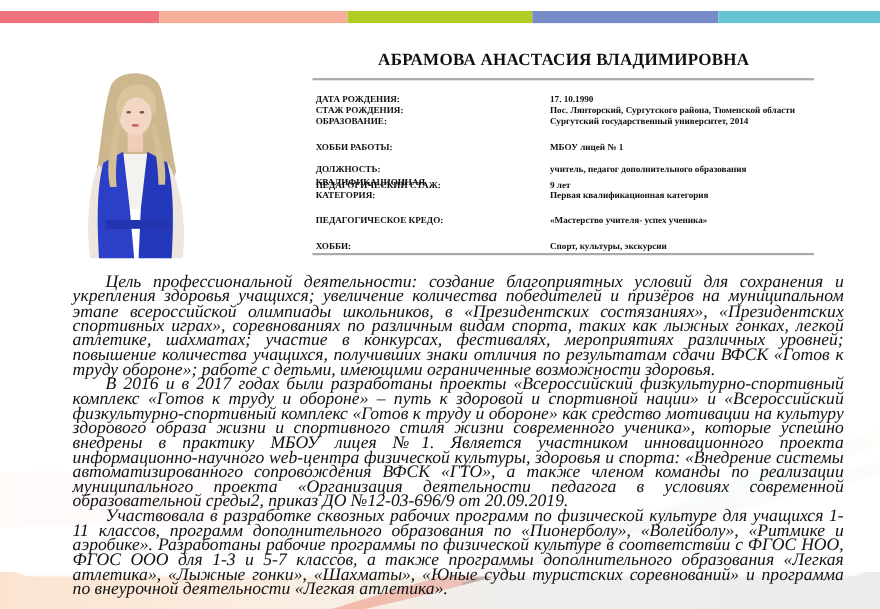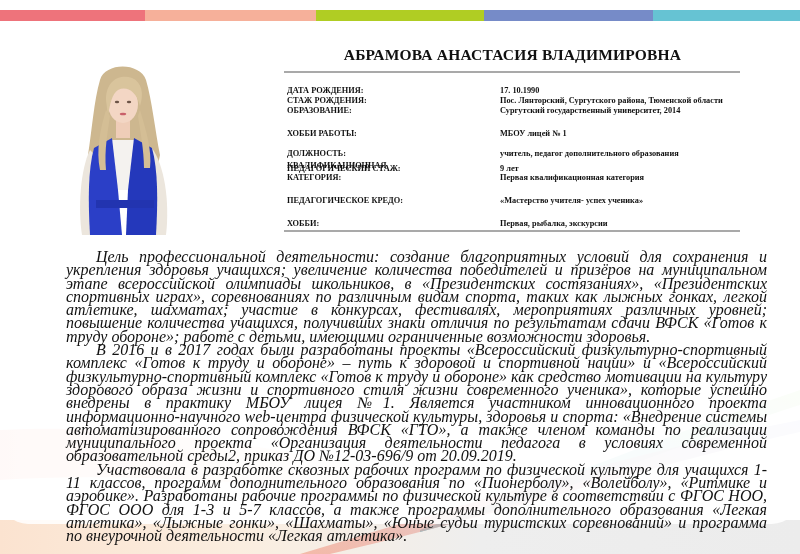--- a/index.html
+++ b/index.html
@@ -139,21 +139,21 @@
   <div class="row" style="top:173px">
     <span class="lbl">КАТЕГОРИЯ:</span>
     <span class="val">Первая квалификационная категория</span>
   </div>
   <div class="row" style="top:196px">
     <span class="lbl">ПЕДАГОГИЧЕСКОЕ КРЕДО:</span>
     <span class="val">«Мастерство учителя- успех ученика»</span>
   </div>
   <div class="row" style="top:219px">
     <span class="lbl">ХОББИ:</span>
-    <span class="val">Первая, рыбалка, экскурсии</span>
+    <span class="val">Спорт, культуры, экскурсии</span>
   </div>
 </div>
 <div class="rule" style="top:230px"></div>
 
 <div class="text" style="top:250px">
   <p>Цель профессиональной деятельности: создание благоприятных условий для сохранения и укрепления здоровья учащихся; увеличение количества победителей и призёров на муниципальном этапе всероссийской олимпиады школьников, в «Президентских состязаниях», «Президентских спортивных играх», соревнованиях по различным видам спорта, таких как лыжных гонках, легкой атлетике, шахматах; участие в конкурсах, фестивалях, мероприятиях различных уровней; повышение количества учащихся, получивших знаки отличия по результатам сдачи ВФСК «Готов к труду обороне»; работе с детьми, имеющими ограниченные возможности здоровья.</p>
   <p>В 2016 и в 2017 годах были разработаны проекты «Всероссийский физкультурно-спортивный комплекс «Готов к труду и обороне» – путь к здоровой и спортивной нации» и «Всероссийский физкультурно-спортивный комплекс «Готов к труду и обороне» как средство мотивации на культуру здорового образа жизни и спортивного стиля жизни современного ученика», которые успешно внедрены в практику МБОУ лицея №1. Является участником инновационного проекта информационно-научного web-центра физической культуры, здоровья и спорта: «Внедрение системы автоматизированного сопровождения ВФСК «ГТО», а также членом команды по реализации муниципального проекта «Организация деятельности педагога в условиях современной образовательной среды2, приказ ДО №12-03-696/9 от 20.09.2019.</p>
   <p>Участвовала в разработке сквозных рабочих программ по физической культуре для учащихся 1-11 классов, программ дополнительного образования по «Пионерболу», «Волейболу», «Ритмике и аэробике». Разработаны рабочие программы по физической культуре в соответствии с ФГОС НОО, ФГОС ООО для 1-3 и 5-7 классов, а также программы дополнительного образования «Легкая атлетика», «Лыжные гонки», «Шахматы», «Юные судьи туристских соревнований» и программа по внеурочной деятельности «Легкая атлетика».</p>
 </div>
 

